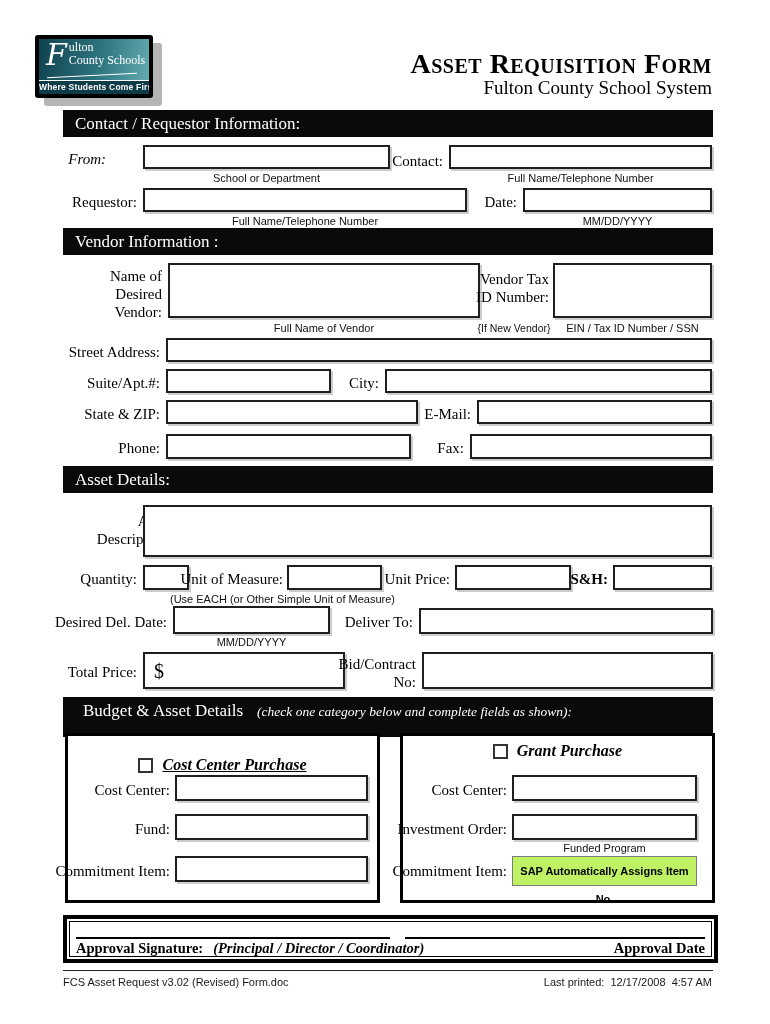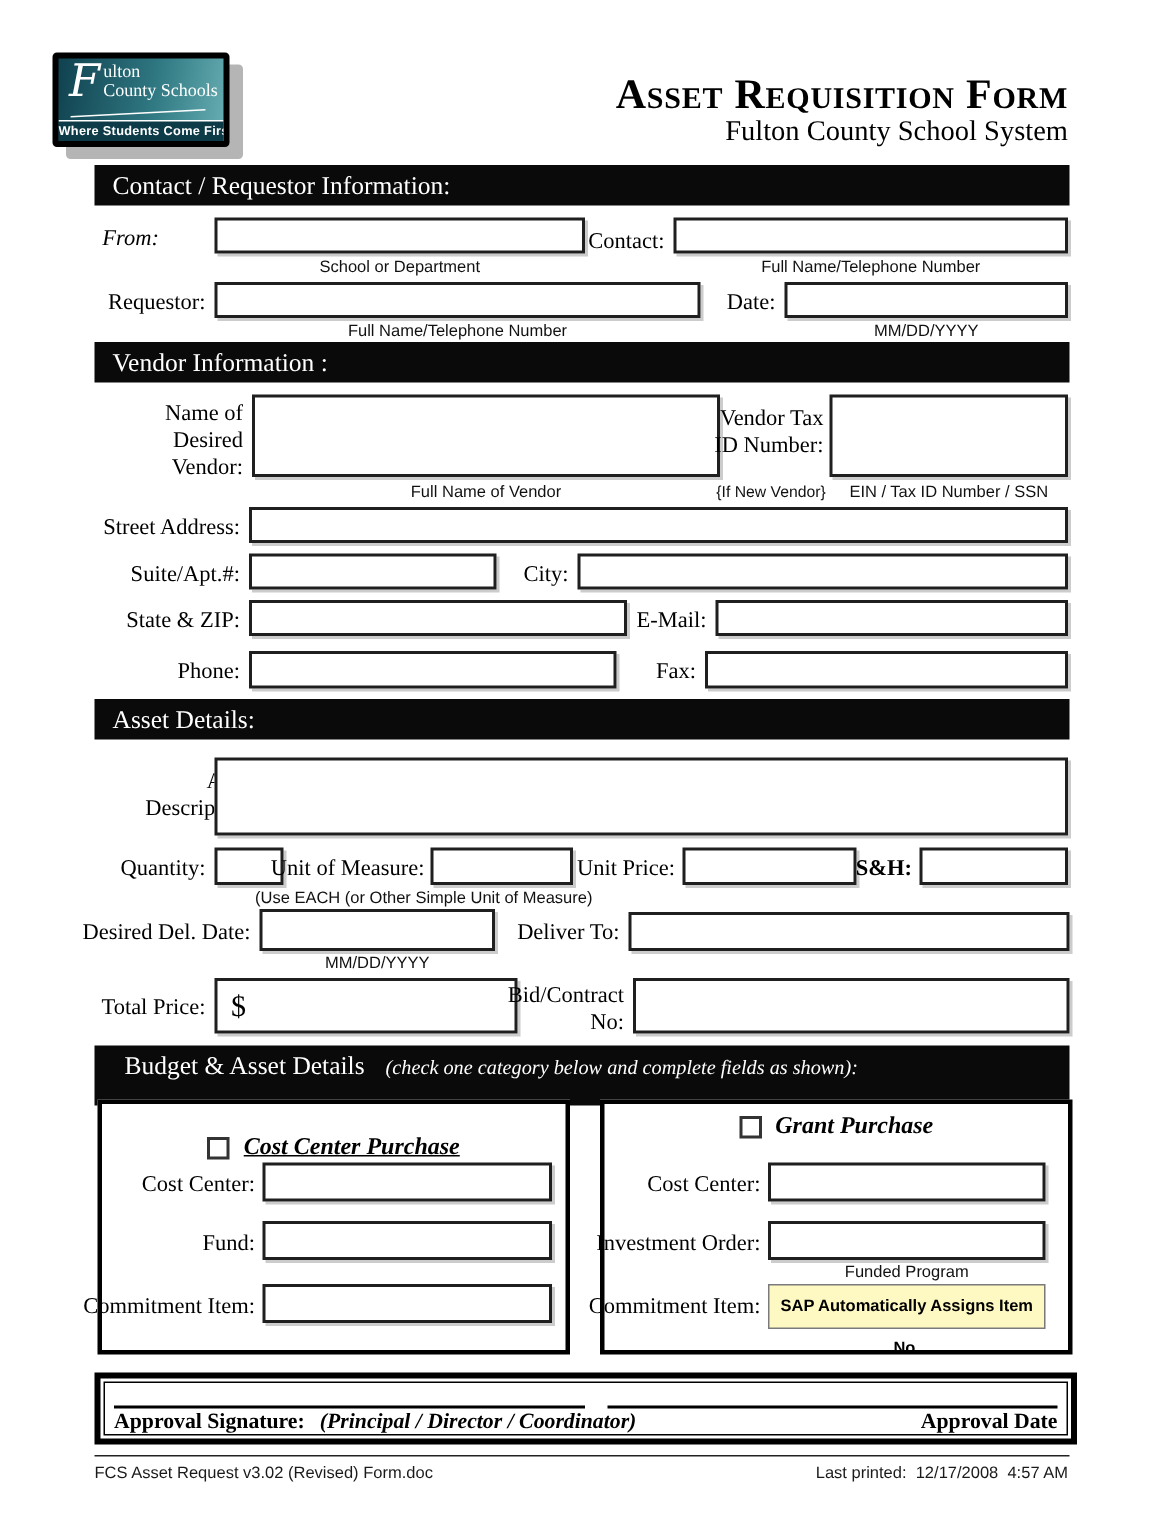--- a/index.html
+++ b/index.html
@@ -54,21 +54,21 @@
   .hint.left { text-align:left; }
   .dollar { font: 400 20px/22px "Liberation Serif", serif; padding:6px 0 0 9px; display:block; }
   
   .bigbox { position:absolute; width:315px; height:170px; border:3px solid #000; background:#fff; }
   .boxhead {
     position:absolute; display:flex; align-items:center; justify-content:center; gap:9px;
     width:315px; font: 700 italic 16px/18px "Liberation Serif", serif;
   }
   .cb { width:15px; height:15px; border:2px solid #333; background:#fff; flex:0 0 auto; }
   .sapbox {
-    position:absolute; background:#fef9c3; border:1px solid #7a7a7a;
+    position:absolute; background:#bef264; border:1px solid #7a7a7a;
     font: 700 11px/28px "Liberation Sans", sans-serif; text-align:center; color:#000;
   }
   
   .approval-outer { position:absolute; left:63px; top:915px; width:655px; height:48px; border:4px solid #000; padding:2px; }
   .approval-inner { position:relative; width:100%; height:100%; border:1px solid #000; }
   .sigline { position:absolute; top:15px; border-bottom:2px solid #000; }
   .sig-label { position:absolute; top:18px; font: 700 14.5px/17px "Liberation Serif", serif; white-space:nowrap; }
   .sig-note { font-style:italic; margin-left:10px; }
   
   .footer-rule { position:absolute; left:63px; width:650px; top:970px; border-top:1.5px solid #222; }

